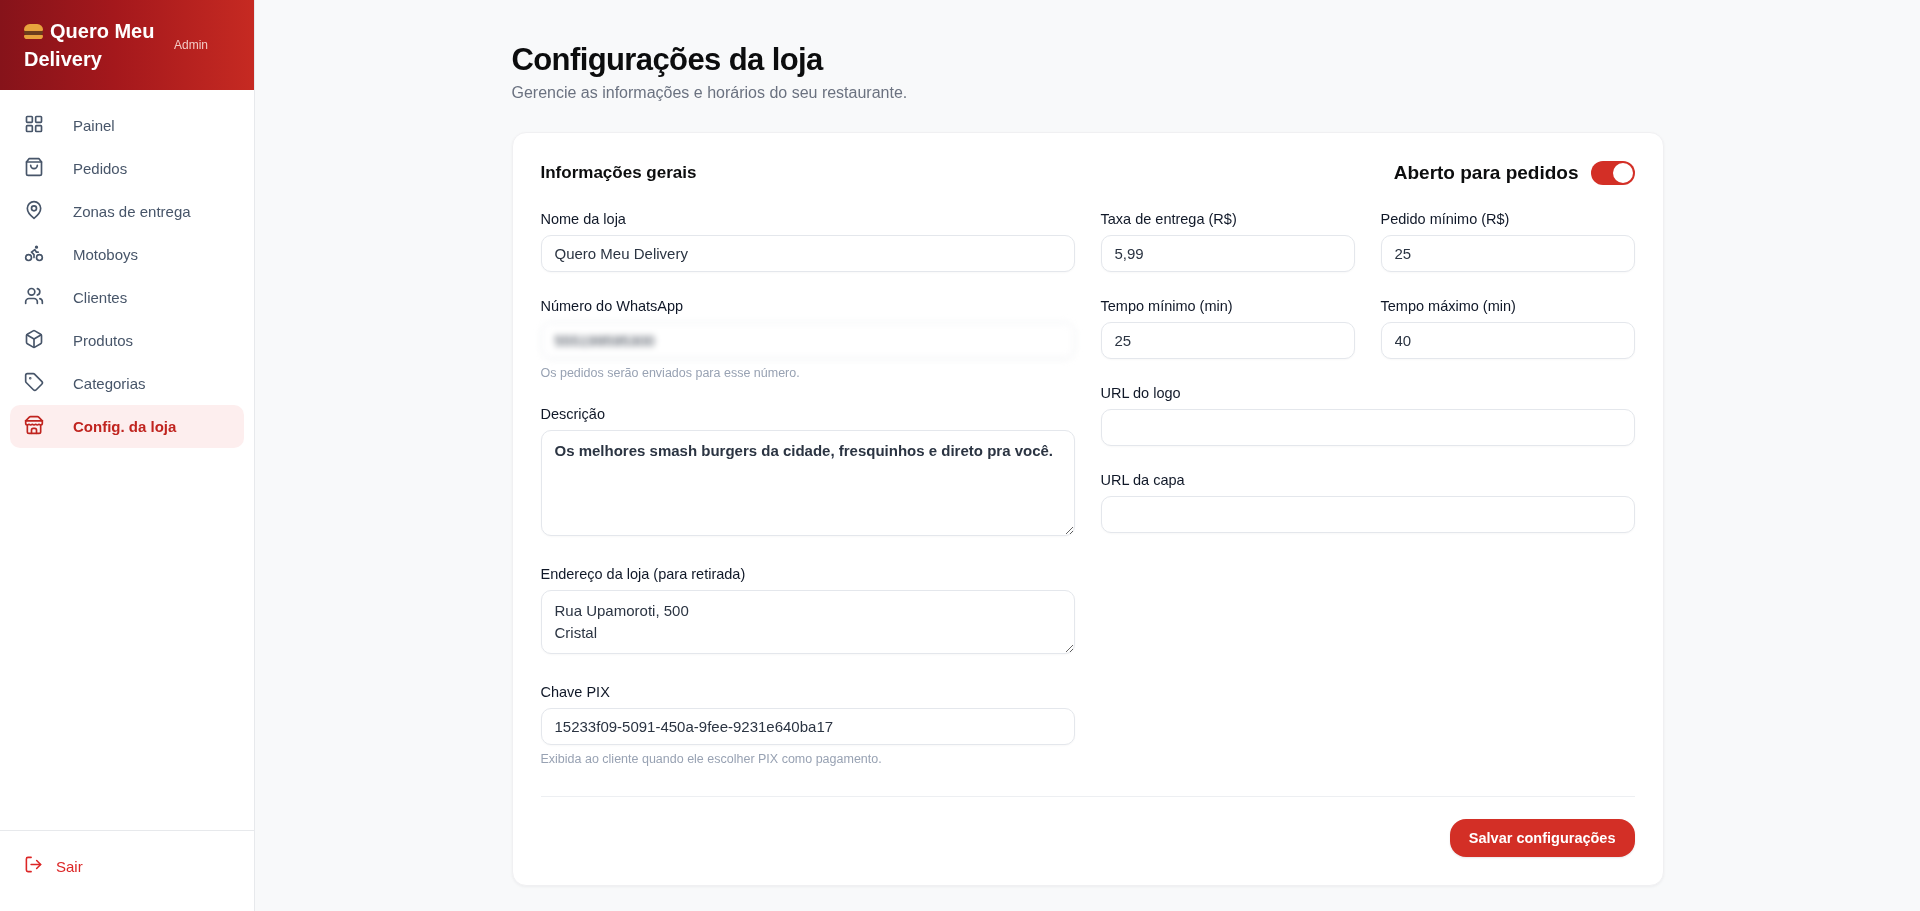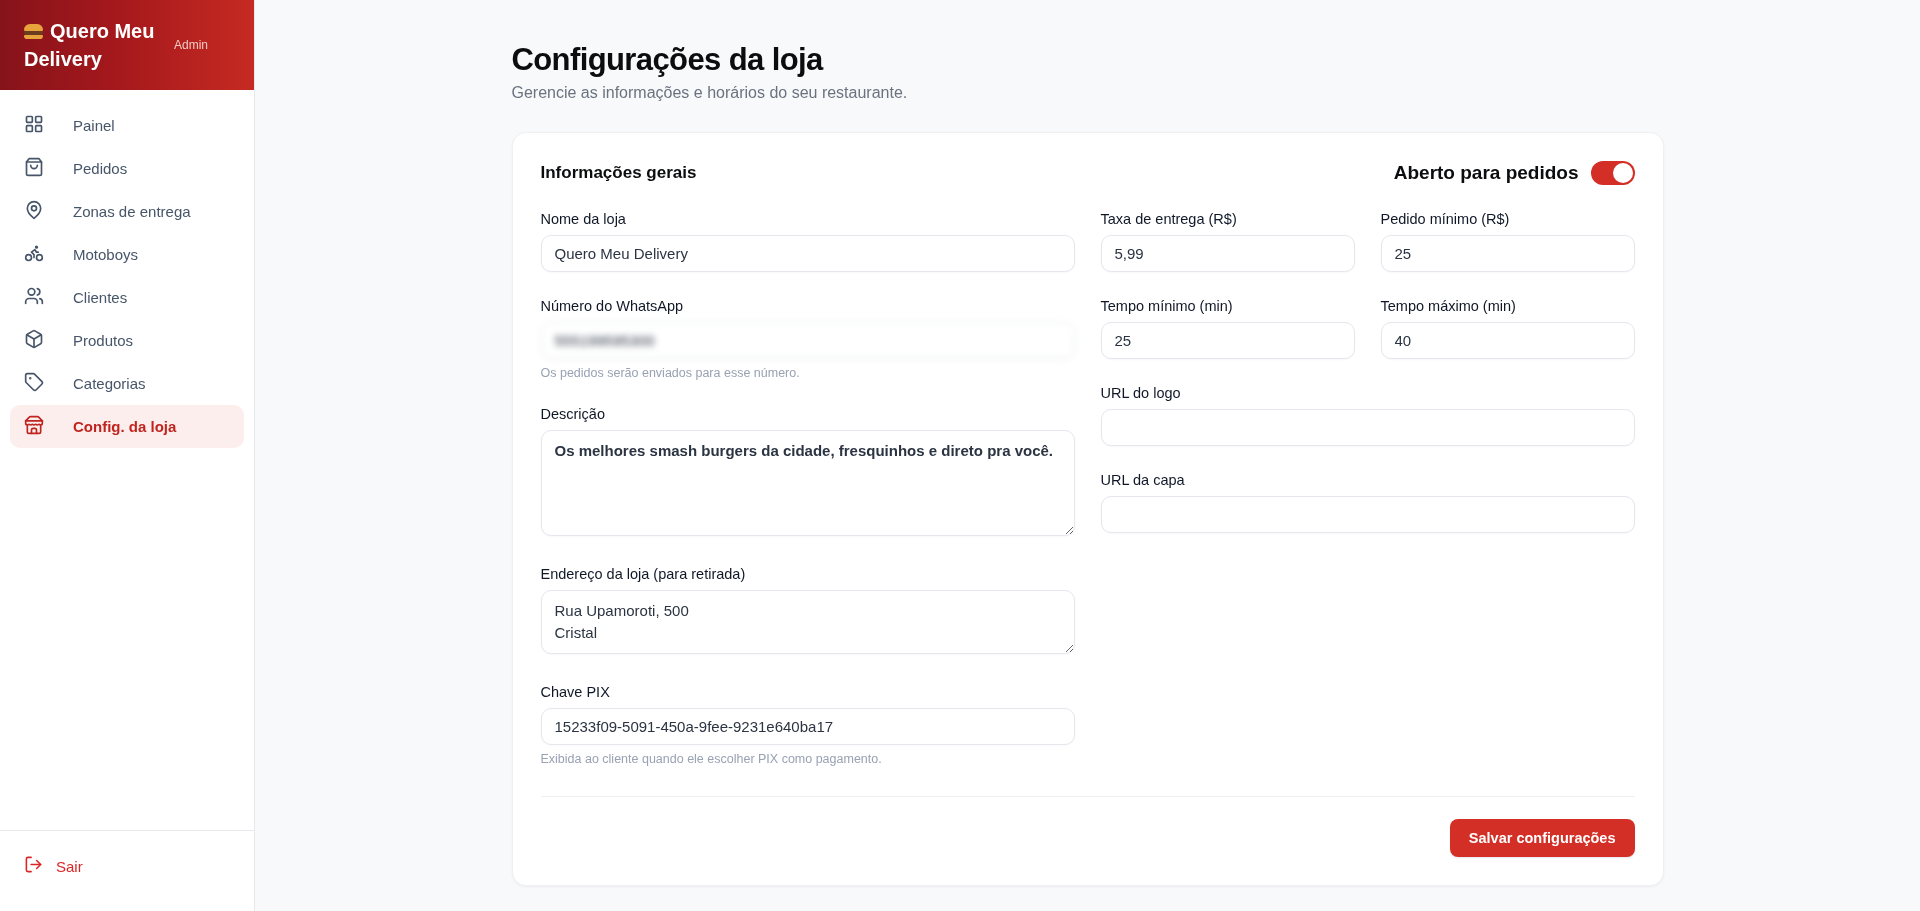--- a/index.html
+++ b/index.html
@@ -46,21 +46,21 @@
   .field input, .field textarea { width:100%; border:1px solid #e4e7ec; border-radius:10px; padding:9px 13px; font-size:15px; color:#2b3442; font-family:"Liberation Sans", sans-serif; background:#fff; box-shadow:0 1px 2px rgba(16,24,40,.03); outline:none; }
   .field textarea { line-height:1.45; resize:both; }
   textarea.ta-desc { height:106px;font-weight:bold; }
   textarea.ta-addr { height:64px; }
   .helper { margin-top:7px; font-size:12.5px; color:#98a2b3; }
   .two-col { display:grid; grid-template-columns:1fr 1fr; column-gap:26px; }
   .blurred { filter:blur(3px); color:#6b7280; }
 
   .divider { border:none; border-top:1px solid #edeff2; margin:4px 0 22px; }
   .actions { display:flex; justify-content:flex-end; }
-  .save-btn { background:#d32f26; color:#ffffff; border:none; border-radius:8px; padding:11px 19px; font-size:14.5px; font-weight:700; font-family:"Liberation Sans", sans-serif; cursor:pointer; box-shadow:0 1px 2px rgba(16,24,40,.1); }
+  .save-btn { background:#d32f26; color:#ffffff; border:none; border-radius:16px; padding:11px 19px; font-size:14.5px; font-weight:700; font-family:"Liberation Sans", sans-serif; cursor:pointer; box-shadow:0 1px 2px rgba(16,24,40,.1); }
 </style>
 </head>
 <body>
 
 <aside class="sidebar">
   <div class="brand">
     <div class="brand-name"><span class="burger"></span><span>Quero Meu Delivery</span></div>
     <span class="brand-badge">Admin</span>
   </div>
 

